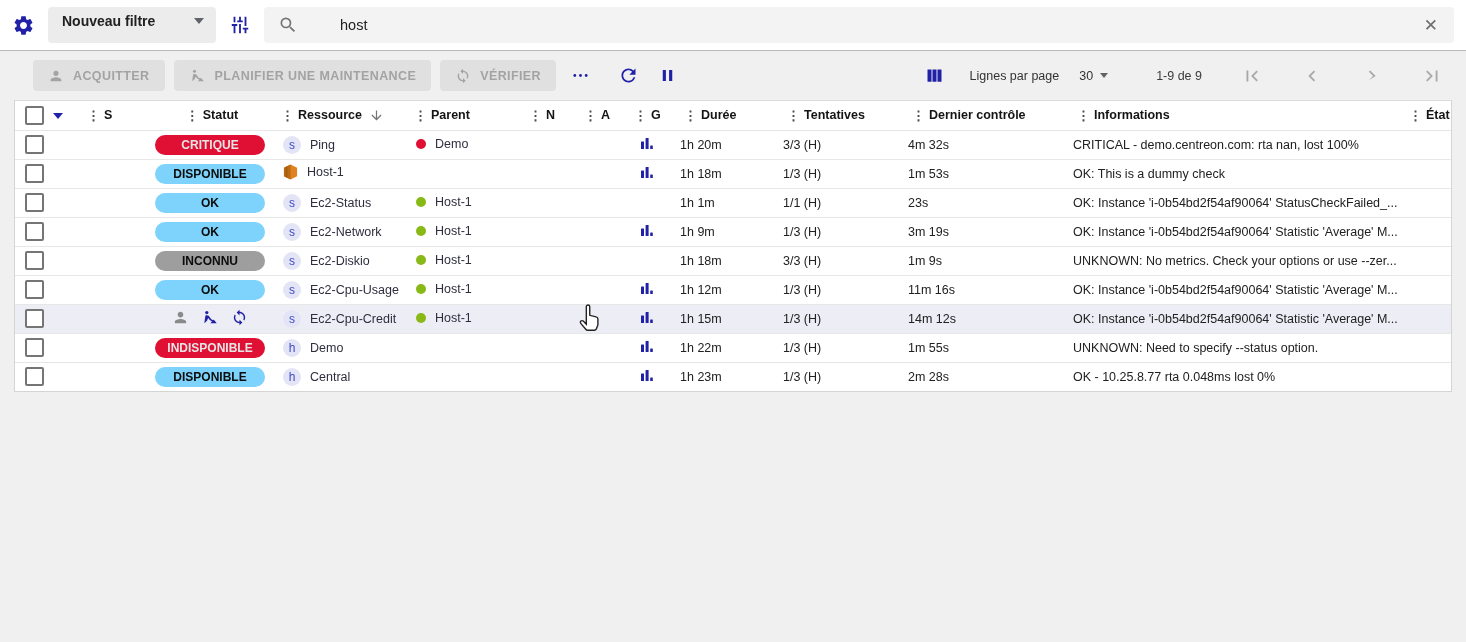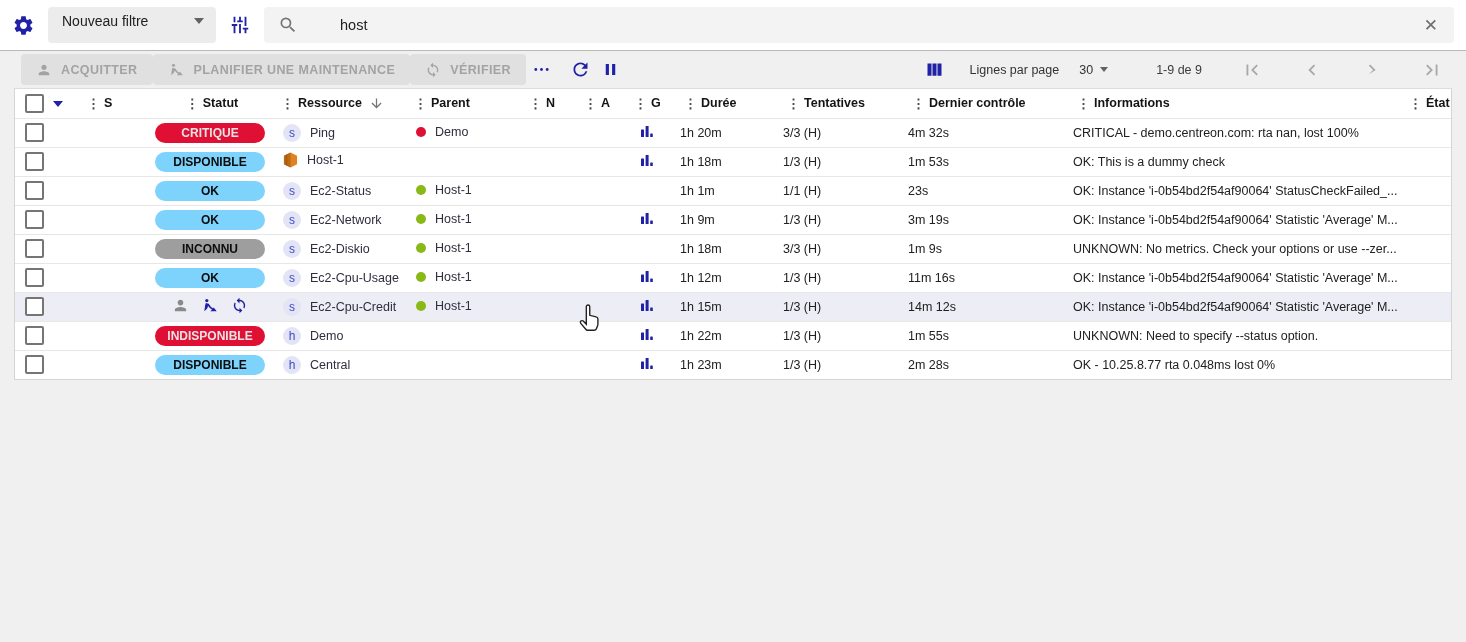--- a/index.html
+++ b/index.html
@@ -11,34 +11,34 @@
   svg{display:block;}
   
   .filter-bar{
     height:51px;background:#fff;border-bottom:1px solid #b9b9b9;
     display:flex;align-items:center;padding:0 12px;gap:13px;box-sizing:border-box;
   }
   .topicon{display:inline-flex;align-items:center;cursor:pointer;}
   .filter-select{
     background:#ececec;border-radius:4px;height:36px;width:168px;flex:0 0 auto;
     display:flex;align-items:center;justify-content:space-between;
-    padding:0 12px 8px 14px;font-size:14px;color:#212121;cursor:pointer;box-sizing:border-box;
+    padding:0 12px 8px 14px;font-size:14px;color:#212121;cursor:pointer;box-sizing:border-box;font-weight:bold;
   }
   .tri-gray{width:0;height:0;border-left:5px solid transparent;border-right:5px solid transparent;border-top:6px solid #5f6368;}
   .searchbox{
     flex:1;background:#f3f3f3;border-radius:4px;height:36px;
     display:flex;align-items:center;padding:0 14px;gap:16px;box-sizing:border-box;
   }
   .search-input{
     flex:1;border:none;background:transparent;outline:none;
     font-family:"Liberation Sans",sans-serif;font-size:14.5px;color:#212121;margin-left:24px;
   }
   .clearx{color:#6e6e6e;font-size:17px;cursor:pointer;line-height:1;padding:2px;}
   
-  .toolbar{height:37px;display:flex;align-items:center;padding:0 16px 0 21px;gap:0;box-sizing:border-box;}
+  .toolbar{height:49px;display:flex;align-items:center;padding:0 16px 0 33px;gap:9px;box-sizing:border-box;}
   .btn{
     background:#e0e0e0;color:#a3a3a3;border:none;border-radius:4px;height:31px;
     padding:0 15px;font-size:12.5px;font-weight:bold;letter-spacing:.4px;
     font-family:"Liberation Sans",sans-serif;display:inline-flex;align-items:center;gap:9px;white-space:nowrap;
   }
   .btn svg{fill:#a3a3a3;}
   .topbtn{display:inline-flex;align-items:center;cursor:pointer;padding:0 5px;}
   .pag{margin-left:auto;display:flex;align-items:center;gap:10px;font-size:12.5px;color:#333;}
   .pag .lbl{margin-left:10px;}
   .rpp{display:inline-flex;align-items:center;gap:7px;margin:0 14px 0 10px;cursor:pointer;color:#333;}

